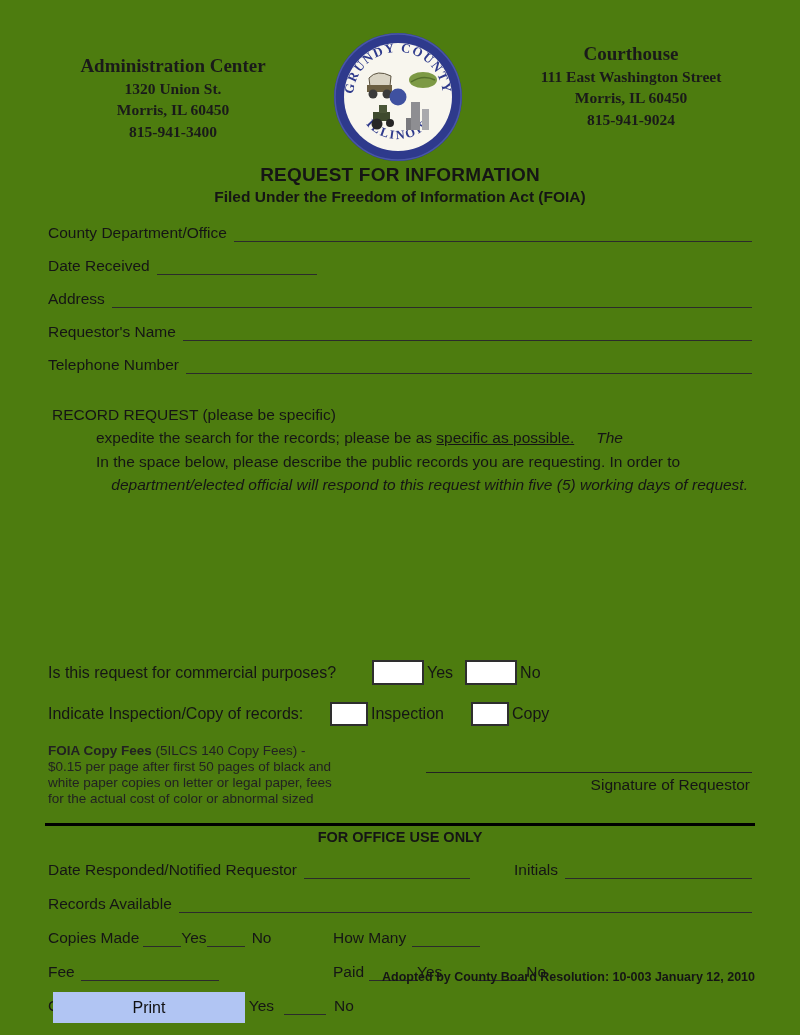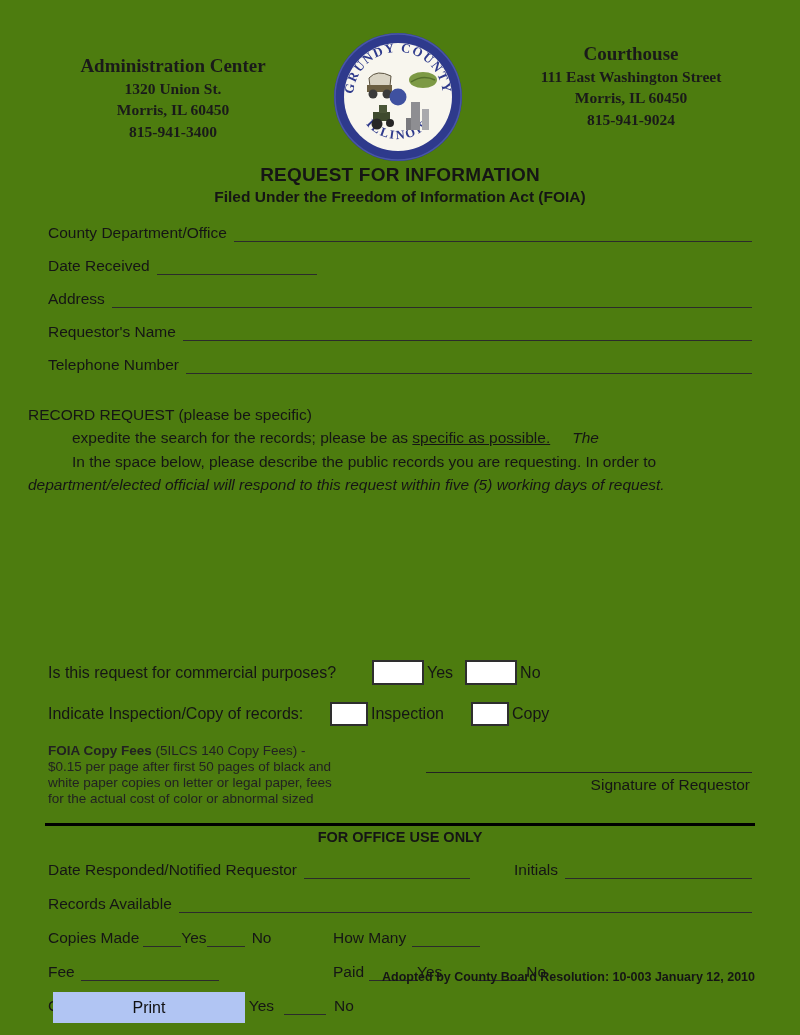--- a/index.html
+++ b/index.html
@@ -23,24 +23,24 @@
   .doc-title .main { font-size:19px; font-weight:bold; letter-spacing:.2px; }
   .doc-title .sub  { font-size:15.5px; font-weight:bold; margin-top:2px; }
   
   .fields { padding:0 48px; margin-top:16px; font-size:15.5px; }
   .field-row { display:flex; align-items:center; margin-top:11px; height:22px; }
   .field-row .lbl { white-space:nowrap; }
   .blank { border-bottom:1.6px solid #2b2b2b; height:18px; display:inline-block; }
   .blank.grow { flex:1; margin-left:7px; }
   .blank.fix  { margin-left:7px; }
   
-  .record { padding:0 28px; margin-top:27px; font-size:15.5px; line-height:1.5; }
+  .record { padding:0 52px; margin-top:27px; font-size:15.5px; line-height:1.5; }
   .record .indent { padding-left:44px; }
   .record .u  { text-decoration:underline; }
-  .record .it { font-style:italic; }
+  .record .it { font-style:italic;text-align:right; }
   .record .gap-it { font-style:italic; padding-left:22px; }
   .write-space { height:164px; }
   
   .cbrow { display:flex; align-items:center; padding:0 48px; font-size:16px; }
   .cbrow-1 { margin-top:0; }
   .cbrow-2 { margin-top:17px; }
   .cb { border:2px solid #2e2e2e; background:#fff; display:inline-block; }
   .cb-lg { width:52px; height:25px; }
   .cb-sm { width:38px; height:24px; }
   .cbrow .q1 { width:324px; }

